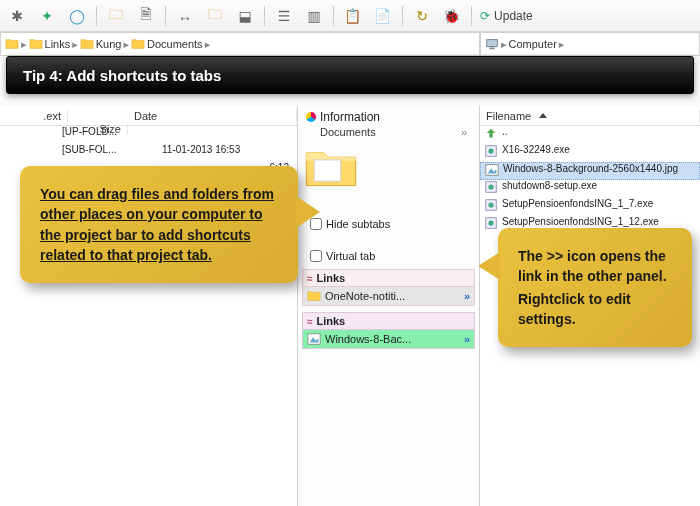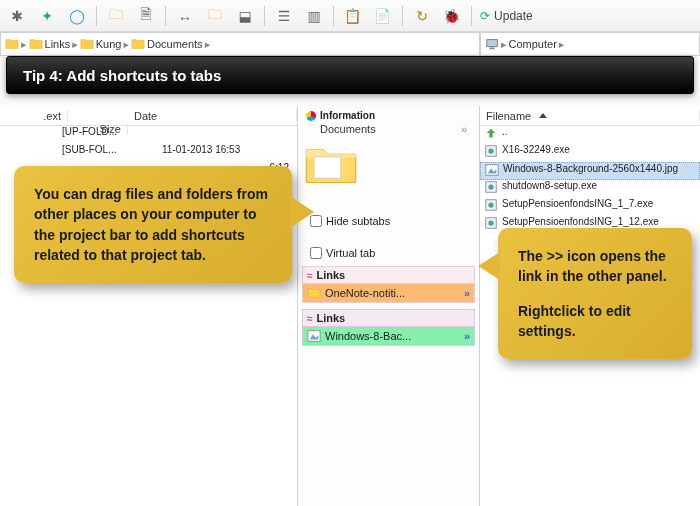--- a/index.html
+++ b/index.html
@@ -95,21 +95,21 @@
   display: flex; font-size: 10px; height: 18px; align-items: flex-start;
   padding: 0 2px;
 }
 .row .c1 { width: 60px; }
 .row .c2 { width: 100px; }
 .row .c3 { flex: 1; }
 .row.right { gap: 4px; padding-left: 4px; }
 .row.right svg { width:14px; height:14px; flex-shrink:0; }
 .row.selected { background: #c9def5; border: 1px dotted #7aa3cc; height:18px; }
 
-.info-title { font-weight: 700; font-size: 10px; padding: 2px 4px; display:flex; align-items:center; }
+.info-title { font-weight: 400; font-size: 12px; padding: 2px 4px; display:flex; align-items:center; }
 .info-title::before { content:""; display:inline-block; width:10px; height:10px; margin-right:4px;
   background: conic-gradient(#e05 0 120deg, #0ae 120deg 240deg, #fc0 240deg); border-radius:50%;}
 .info-sub { font-size: 11px; padding: 0 8px 4px 18px; color: #333; display:flex; justify-content:space-between;}
 .info-sub .chev { color:#888; }
 .folder-big {
   width: 58px; height: 46px; margin: 2px auto 6px;
 }
 .checkbox-row { display:flex; align-items:center; gap:4px; padding: 1px 8px; font-size:11px;margin-top:18px;}
 .checkbox-row input { width:12px; height:12px; }
 
@@ -118,21 +118,21 @@
   background: #f8eef0;
   border: 1px solid #e8ccd0;
   padding: 2px 4px;
   font-size: 11px;
   font-weight: 700;
   display: flex; align-items: center; gap: 4px;
 }
 .section-hdr.pink2 { background:#f5e8f2; border-color:#e0c8da; }
 .section-hdr .chev { color:#c04060; font-size:10px; }
 .section-item {
-  background: #fdba74;
+  background: #e5e5e5;
   border: 1px solid #e8ccd0;
   border-top: none;
   padding: 2px 4px;
   font-size: 11px;
   display: flex; align-items: center; gap: 4px;
 }
 .section-item .goto { margin-left:auto; color:#3366cc; font-weight:700; cursor:pointer; }
 
 .callout {
   position: absolute;
@@ -145,21 +145,21 @@
   color: #1a1a1a;
   line-height: 1.45;
   font-family: "Segoe UI", sans-serif;
 }
 .callout::before {
   content: "";
   position: absolute;
   width: 0; height: 0;
 }
 .callout.left {
-  left: 14px; top: 166px; width: 278px;
+  left: 20px; top: 166px; width: 278px; text-decoration: underline;
 }
 .callout.left::before {
   right: -22px; top: 30px;
   border-top: 16px solid transparent;
   border-bottom: 16px solid transparent;
   border-left: 24px solid #e0b534;
 }
 .callout.right {
   right: 8px; top: 228px; width: 194px;
 }
@@ -380,14 +380,14 @@
       <span>SetupPensioenfondsING_1_12.exe</span>
     </div>
   </div>
 </div>
 
 <div class="callout left">
   <div>You can drag files and folders from other places on your computer to the project bar to add shortcuts related to that project tab.</div>
 </div>
 <div class="callout right">
   <div>The &gt;&gt; icon opens the link in the other panel.</div>
-  <div style="margin-top:14px">Rightclick to edit settings.</div>
+  <div style="margin-top:2px">Rightclick to edit settings.</div>
 </div>
 
 </body></html>

